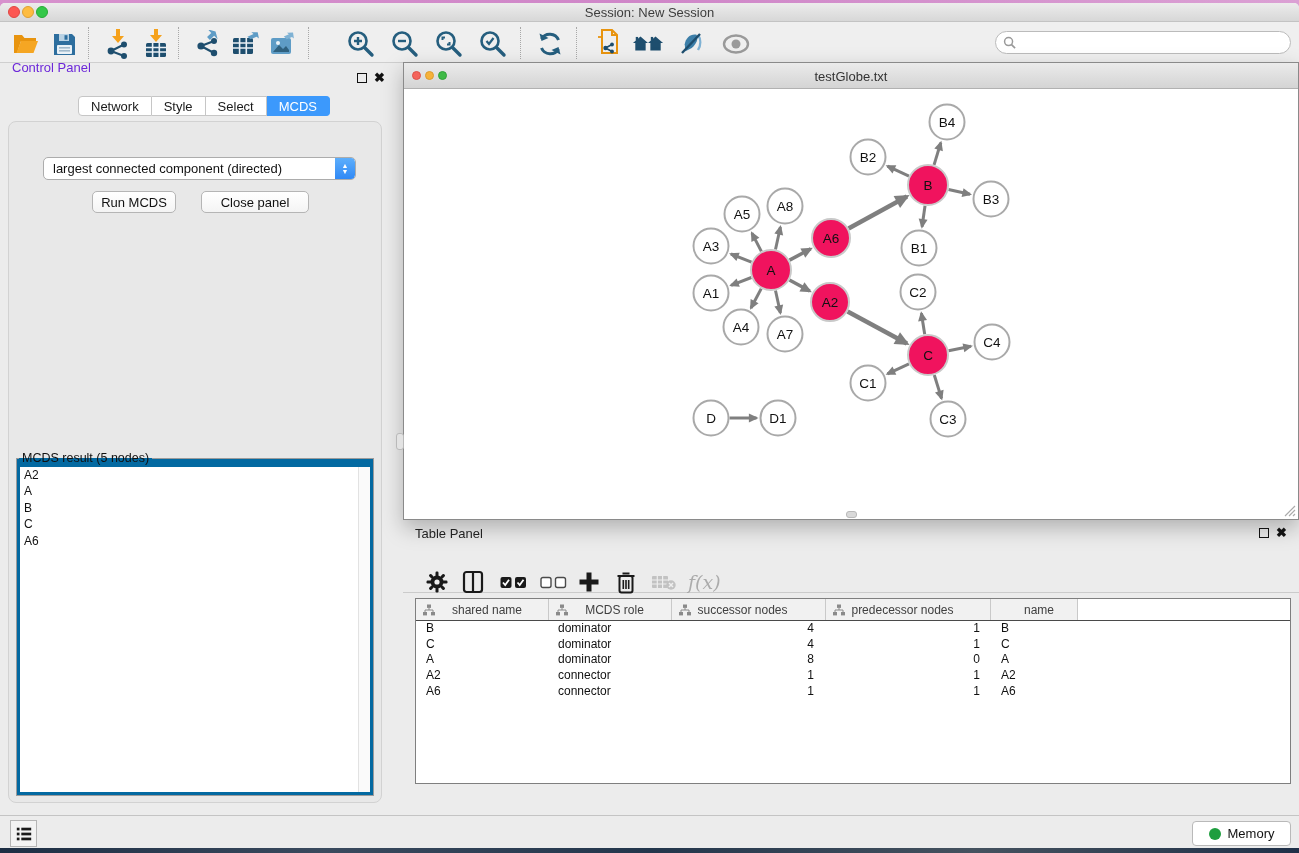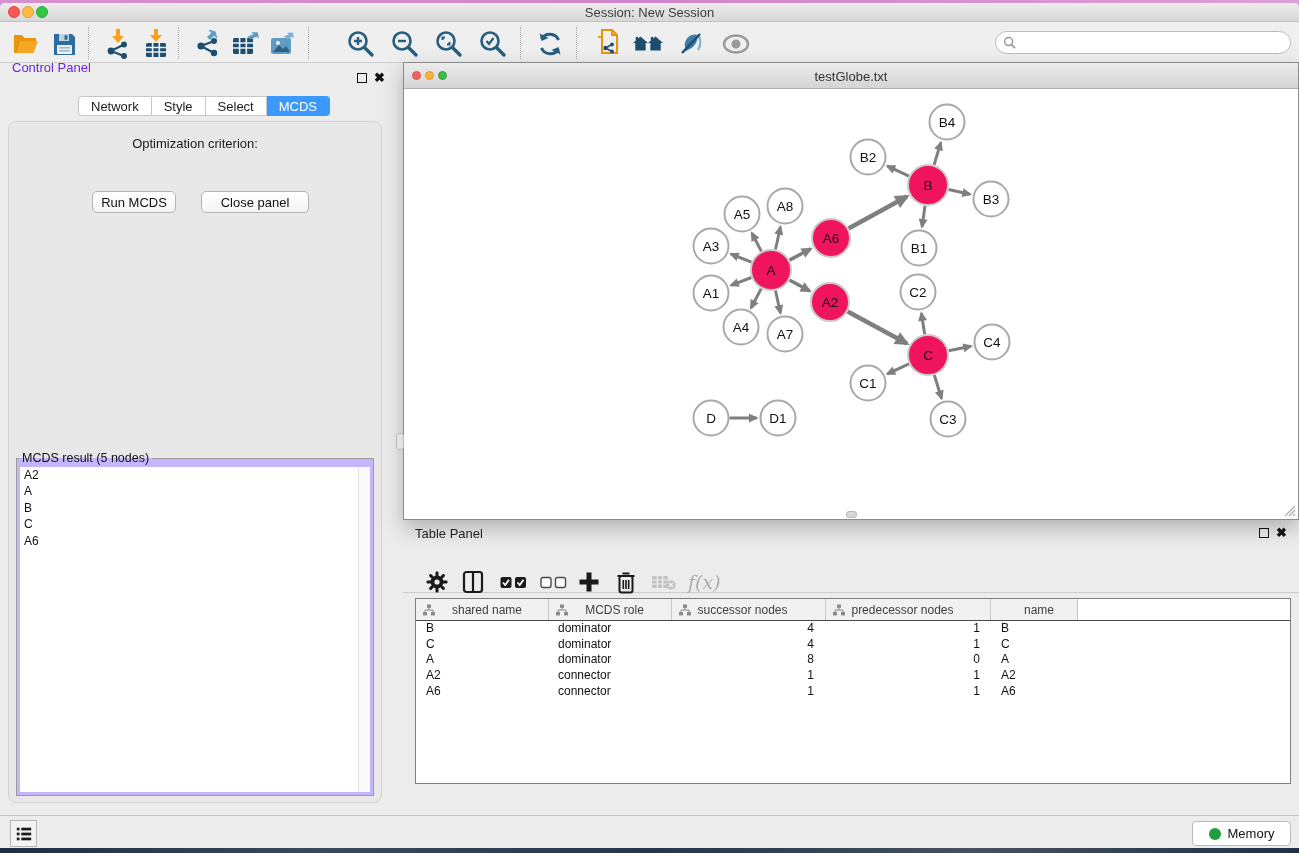--- a/index.html
+++ b/index.html
@@ -43,21 +43,21 @@
   .tab.active { background:#3C99FC; border-color:#3C99FC; color:#fff; }
   .cp-tabs { left:78px; top:96px; }
   .cp-tabs .tab { padding:0 12px; }
   .opt-label { left:8px; top:136px; width:374px; text-align:center; font-size:13px; }
   .dropdown { left:43px; top:157px; width:313px; height:23px; background:#fff; border:1px solid #ACACAC; border-radius:5px; display:flex; align-items:center; overflow:hidden; }
   .dropdown .dd-text { flex:1; padding-left:9px; font-size:13px; color:#111; }
   .dd-step { width:20px; height:23px; background:linear-gradient(#5FB0FC,#2E87F5); border-radius:0 5px 5px 0; display:flex; flex-direction:column; align-items:center; justify-content:center; color:#fff; font-size:7px; line-height:6px; }
   .btn { background:linear-gradient(#FFFFFF,#F4F4F4); border:1px solid #B5B5B5; border-radius:5px; font-size:13px; display:flex; align-items:center; justify-content:center; color:#111; }
   .run-btn { left:92px; top:191px; width:84px; height:22px; }
   .closep-btn { left:201px; top:191px; width:108px; height:22px; }
-  .mcds-fieldset { left:16px; top:451px; width:358px; height:345px; border:1px solid #9B9B9B; background:#c4b5fd; }
+  .mcds-fieldset { left:16px; top:451px; width:358px; height:345px; border:1px solid #9B9B9B; background:#0369a1; }
   .mcds-fieldset legend { font-size:12.5px; padding:0 3px; margin-left:2px; color:#111; }
   .mcds-list { position:absolute; left:3px; top:2px; right:15px; bottom:3px; background:#fff; overflow:hidden; }
   .mcds-scroll { position:absolute; top:2px; right:3px; width:12px; bottom:3px; background:#FAFAFA; border-left:1px solid #E2E2E2; }
   .mcds-item { font-size:12px; padding:1.5px 0 1.5px 4px; line-height:13.5px; color:#111; }
 
   
   .net-window { left:403px; top:62px; width:896px; height:458px; background:#fff; border:1px solid #8A8A8A; box-shadow:0 8px 20px rgba(0,0,0,0.25); }
   .net-titlebar { left:0; top:0; width:100%; height:26px; background:linear-gradient(#EBEBEB,#D4D4D4); border-bottom:1px solid #B1B1B1; }
   .net-title { width:100%; text-align:center; top:6px; font-size:13px; color:#333; }
   .nlight { width:9px; height:9px; border-radius:50%; top:8px; }
@@ -258,21 +258,27 @@
   <div class="abs float-box" style="left:357px; top:73px"></div>
   <div class="abs panel-btn" style="left:374px; top:70px; font-weight:bold">✖</div>
 
   <div class="abs tabgroup cp-tabs">
       <span class="tab">Network</span>
       <span class="tab">Style</span>
       <span class="tab">Select</span>
       <span class="tab active">MCDS</span>
     </div>
   <div class="abs cp-body"></div>
-  <div class="abs opt-label">Optimization criterion:</div>
+  <div class="abs dropdown">
+    <span class="dd-text">largest connected component (directed)</span>
+    <span class="dd-step">
+        <span>▲</span>
+        <span>▼</span>
+      </span>
+  </div>
   <div class="abs btn run-btn">Run MCDS</div>
   <div class="abs btn closep-btn">Close panel</div>
 
   <fieldset class="abs mcds-fieldset">
     <legend>MCDS result (5 nodes)</legend>
     <div class="mcds-list">
         <div class="mcds-item">A2</div>
         <div class="mcds-item">A</div>
         <div class="mcds-item">B</div>
         <div class="mcds-item">C</div>

